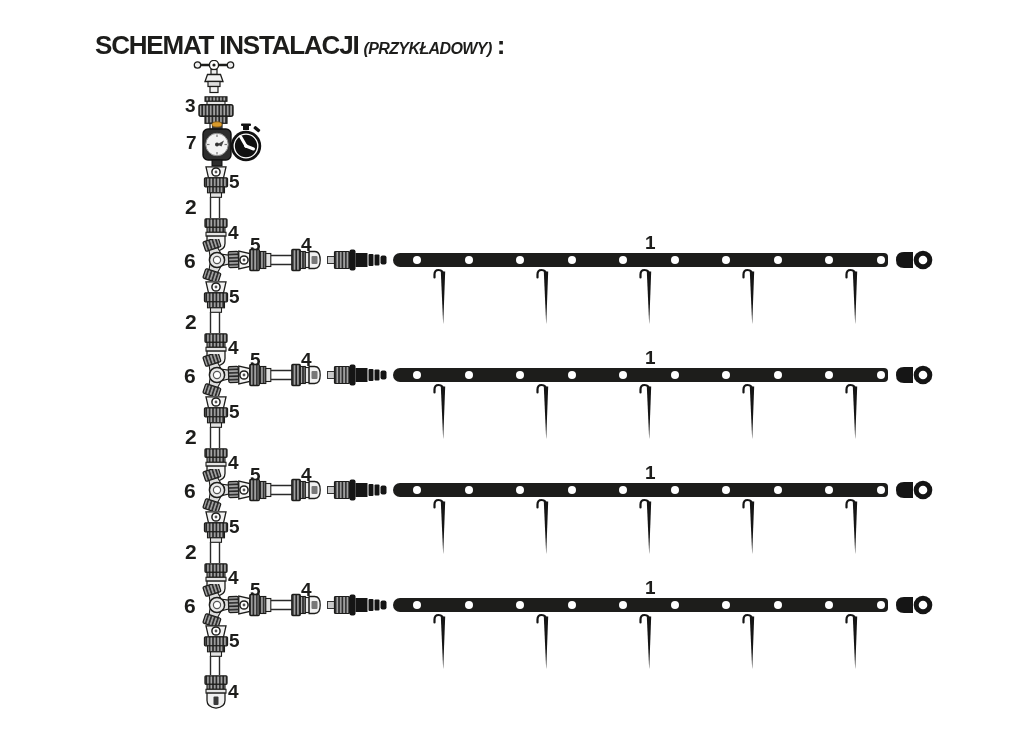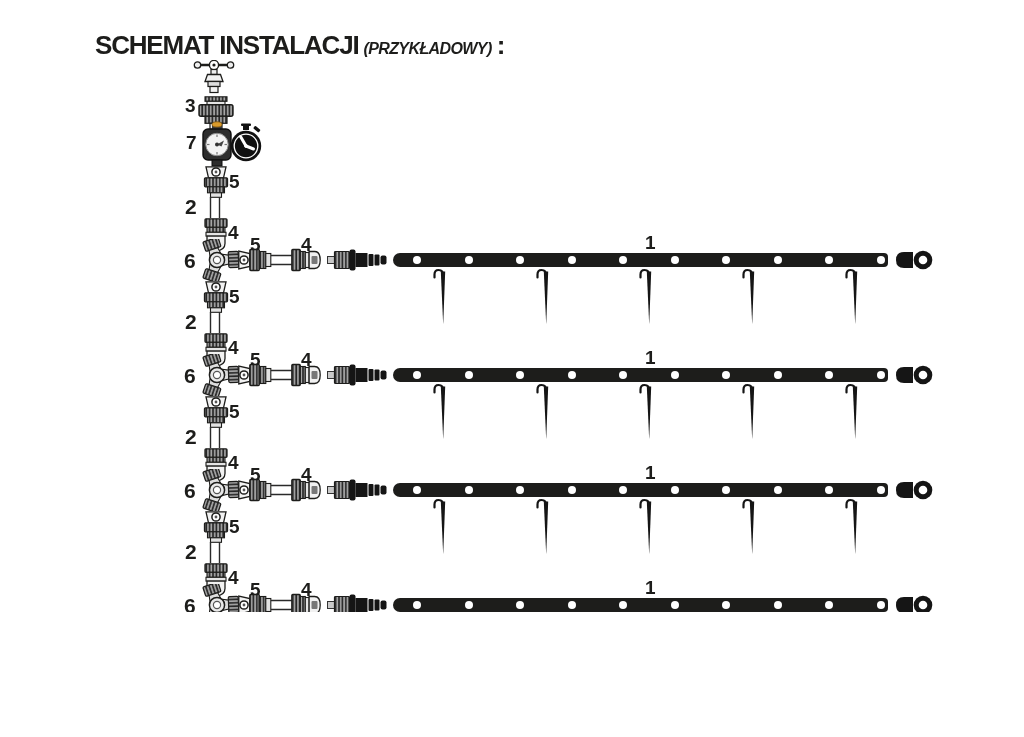--- a/index.html
+++ b/index.html
@@ -1,16 +1,16 @@
 <!DOCTYPE html>
 <html><head>
 <meta charset="utf-8">
 <style>
   html,body{margin:0;padding:0;background:#fff;}
-  .canvas{position:relative;width:1024px;height:612px;background:#fff;overflow:hidden;
+  .canvas{position:relative;width:1024px;height:737px;background:#fff;overflow:hidden;
           font-family:"Liberation Sans",sans-serif;color:#1d1d1b;}
   .abs{position:absolute;}
   .title{position:absolute;left:95px;top:30px;display:flex;align-items:baseline;gap:5px;white-space:nowrap;}
   .t-main{font-size:26px;font-weight:800;letter-spacing:-1.2px;}
   .t-sub{font-size:16px;font-style:italic;font-weight:700;letter-spacing:-0.6px;}
   .t-colon{font-size:26px;font-weight:800;}
   .num{position:absolute;font-weight:bold;font-size:19px;line-height:1;letter-spacing:-0.5px;}
   .num.big{font-size:21px;}
   .seg{position:absolute;left:180px;width:140px;height:115px;}
   .row{position:absolute;left:0;width:1024px;height:100px;}

